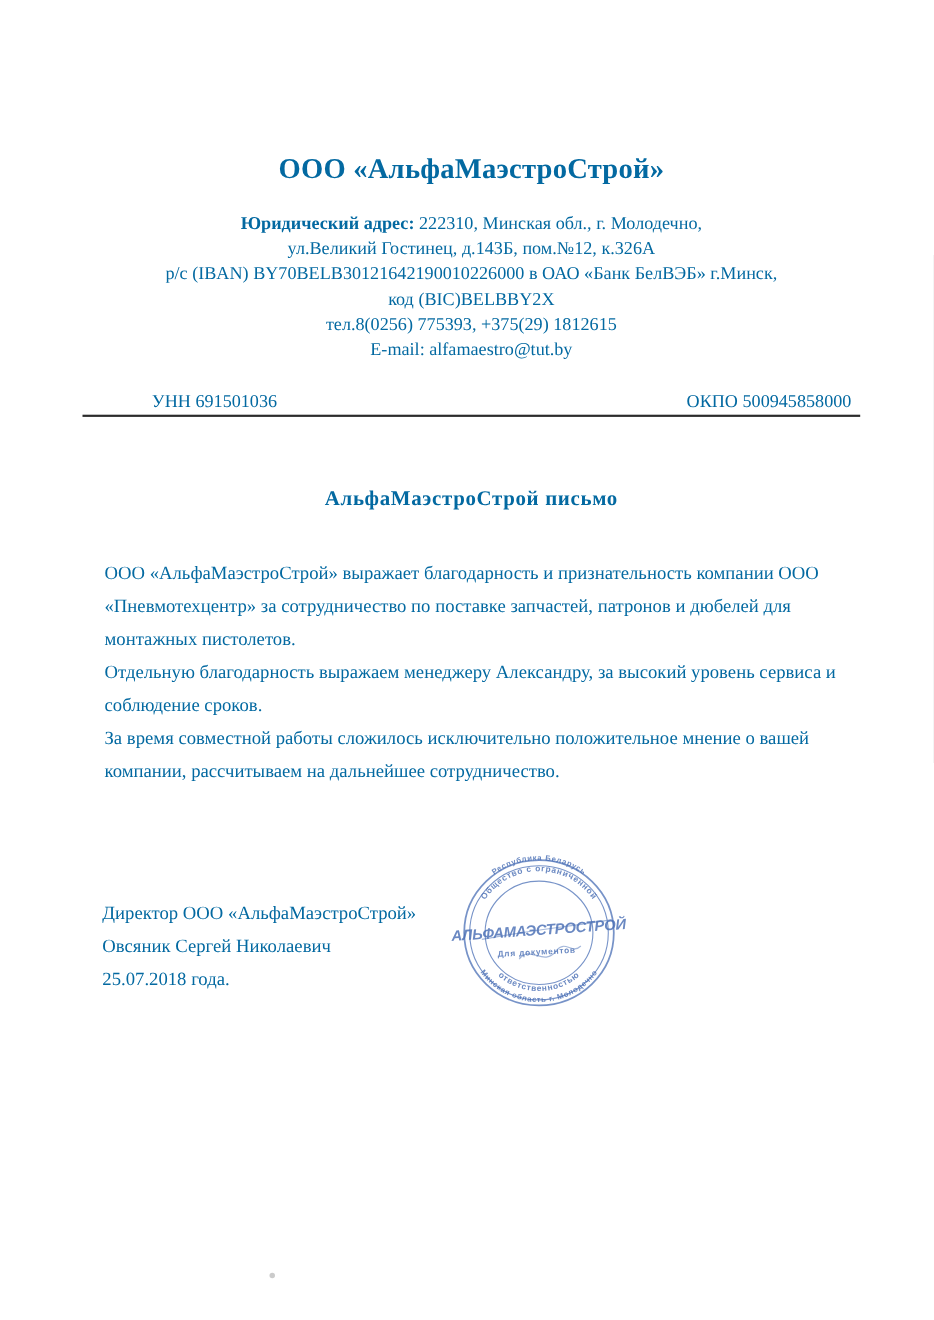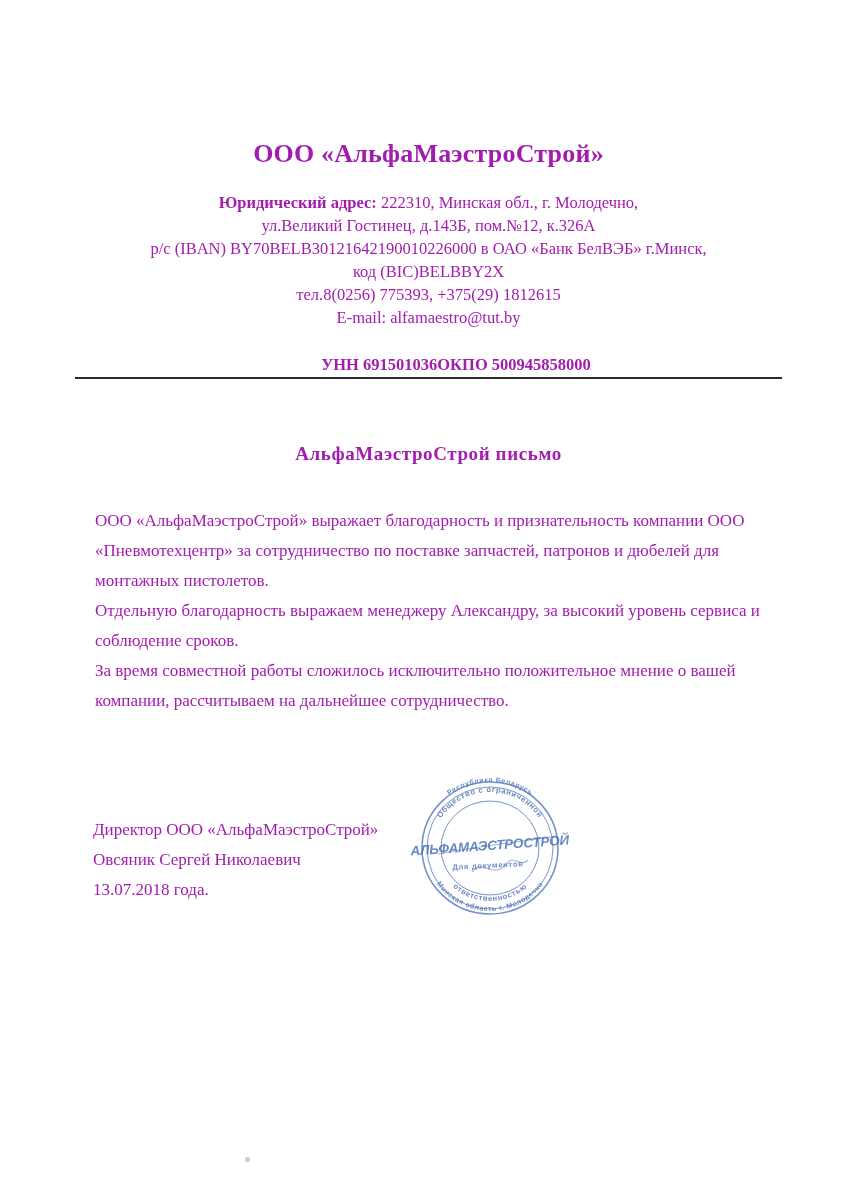--- a/index.html
+++ b/index.html
@@ -9,21 +9,21 @@
     background: #8a8a8a;
   }
   .page {
     position: relative;
     width: 849px;
     height: 1200px;
     margin: 0 auto;
     background: #ffffff;
     overflow: hidden;
     font-family: "Liberation Serif", "DejaVu Serif", serif;
-    color: #a21caf;
+    color: #0369a1;
     -webkit-font-smoothing: antialiased;
   }
 
   
   .letterhead {
     position: absolute;
     left: 75px;
     top: 138px;
     width: 707px;
     text-align: center;
@@ -44,24 +44,24 @@
     font-weight: bold;
   }
 
   
   .codes-row {
     position: absolute;
     left: 75px;
     top: 355px;
     width: 707px;
     display: flex;
-    justify-content: center;
+    justify-content: space-between;
     align-items: baseline;
     font-size: 16.5px;
-    font-weight: bold;
+    font-weight: normal;
   }
   .codes-row .code-left { padding-left: 63px; }
   .codes-row .code-right { padding-right: 8px; }
   .header-rule {
     position: absolute;
     left: 75px;
     top: 377px;
     width: 707px;
     height: 2px;
     background: #2b2b2b;
@@ -183,21 +183,21 @@
 
   <div class="body-text">
     <p>ООО «АльфаМаэстроСтрой» выражает благодарность и признательность компании ООО «Пневмотехцентр» за сотрудничество по поставке запчастей, патронов и дюбелей для монтажных пистолетов.</p>
     <p>Отдельную благодарность выражаем менеджеру Александру, за высокий уровень сервиса и соблюдение сроков.</p>
     <p>За время совместной работы сложилось исключительно положительное мнение о вашей компании, рассчитываем на дальнейшее сотрудничество.</p>
   </div>
 
   <div class="signature">
     <div>Директор ООО «АльфаМаэстроСтрой»</div>
     <div>Овсяник Сергей Николаевич</div>
-    <div>13.07.2018 года.</div>
+    <div>25.07.2018 года.</div>
   </div>
 
   <div class="stamp">
     <svg viewBox="0 0 160 140" aria-hidden="true">
       <defs>
         <path id="arcOuterTop" d="M 12,72 A 68,66 0 0 1 148,72"></path>
         <path id="arcOuterBottom" d="M 15,72 A 65,63 0 0 0 145,72"></path>
         <path id="arcInnerTop" d="M 22,72 A 58,56 0 0 1 138,72"></path>
         <path id="arcInnerBottom" d="M 25,72 A 55,53 0 0 0 135,72"></path>
       </defs>

